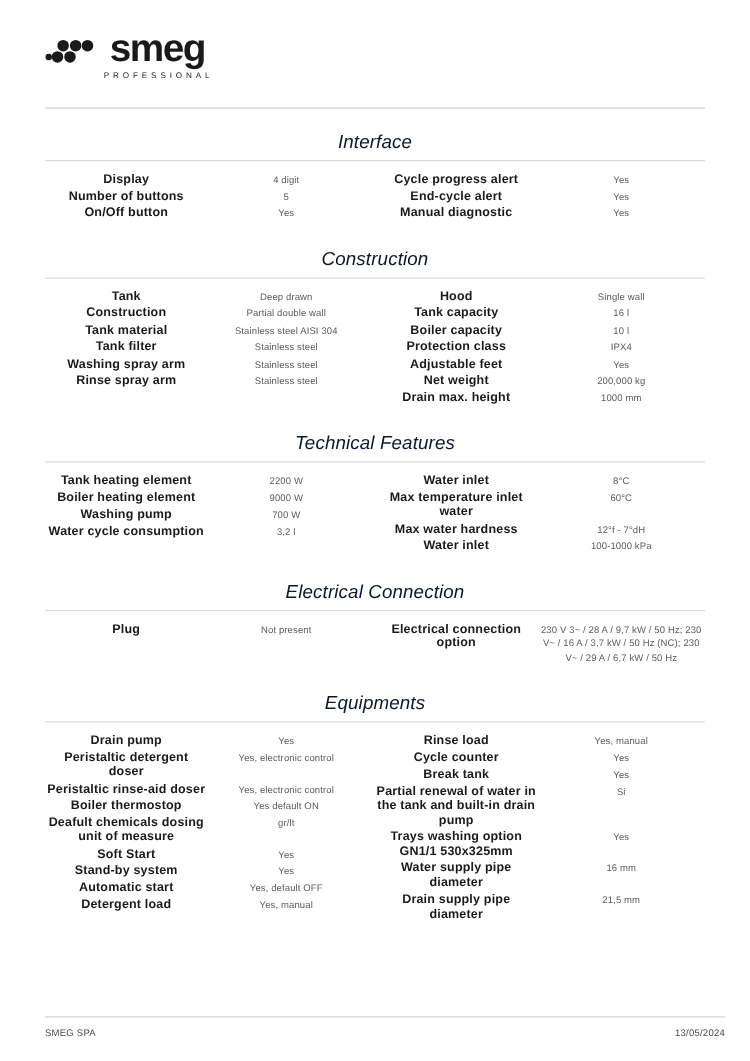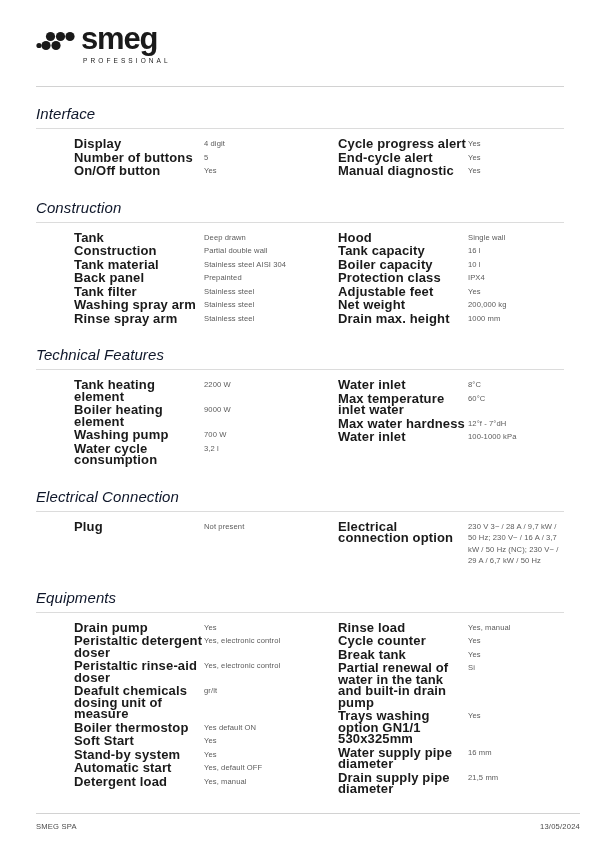--- a/index.html
+++ b/index.html
@@ -16,20 +16,21 @@
     position: relative;
     overflow: hidden;
   }
 
   .page {
     position: absolute;
     left: 0; top: 0;
     width: 600px;
     height: 849px;
     padding: 0 36px;
+    text-align: center;
   }
 
   
   .header {
     height: 86px;
     display: flex;
     align-items: center;
   }
   .logo {
     display: flex;
@@ -83,26 +84,25 @@
   .col.left { padding-right: 8px; }
 
   .row {
     display: flex;
     align-items: flex-start;
     margin-bottom: 2px;
   }
   .row .k {
     width: 130px;
     flex: 0 0 130px;
-    font-size: 13px;
+    font-size: 10px;
     font-weight: bold;
     line-height: 11.5px;
     color: #1a1a1a;
     letter-spacing: 0.15px;
-    margin-left: 38px;
   }
   .row .v {
     flex: 1;
     font-size: 7.6px;
     line-height: 11.5px;
     color: #5b5b5b;
     letter-spacing: 0.1px;
   }
 
   
@@ -197,24 +197,20 @@
             </div>
             <div class="row">
               <div class="k">Construction</div>
               <div class="v">Partial double wall</div>
             </div>
             <div class="row">
               <div class="k">Tank material</div>
               <div class="v">Stainless steel AISI 304</div>
             </div>
             <div class="row">
-              <div class="k">Back panel</div>
-              <div class="v">Prepainted</div>
-            </div>
-            <div class="row">
               <div class="k">Tank filter</div>
               <div class="v">Stainless steel</div>
             </div>
             <div class="row">
               <div class="k">Washing spray arm</div>
               <div class="v">Stainless steel</div>
             </div>
             <div class="row">
               <div class="k">Rinse spray arm</div>
               <div class="v">Stainless steel</div>
@@ -323,26 +319,26 @@
             </div>
             <div class="row">
               <div class="k">Peristaltic detergent doser</div>
               <div class="v">Yes, electronic control</div>
             </div>
             <div class="row">
               <div class="k">Peristaltic rinse-aid doser</div>
               <div class="v">Yes, electronic control</div>
             </div>
             <div class="row">
+              <div class="k">Boiler thermostop</div>
+              <div class="v">Yes default ON</div>
+            </div>
+            <div class="row">
               <div class="k">Deafult chemicals dosing unit of measure</div>
               <div class="v">gr/lt</div>
-            </div>
-            <div class="row">
-              <div class="k">Boiler thermostop</div>
-              <div class="v">Yes default ON</div>
             </div>
             <div class="row">
               <div class="k">Soft Start</div>
               <div class="v">Yes</div>
             </div>
             <div class="row">
               <div class="k">Stand-by system</div>
               <div class="v">Yes</div>
             </div>
             <div class="row">

